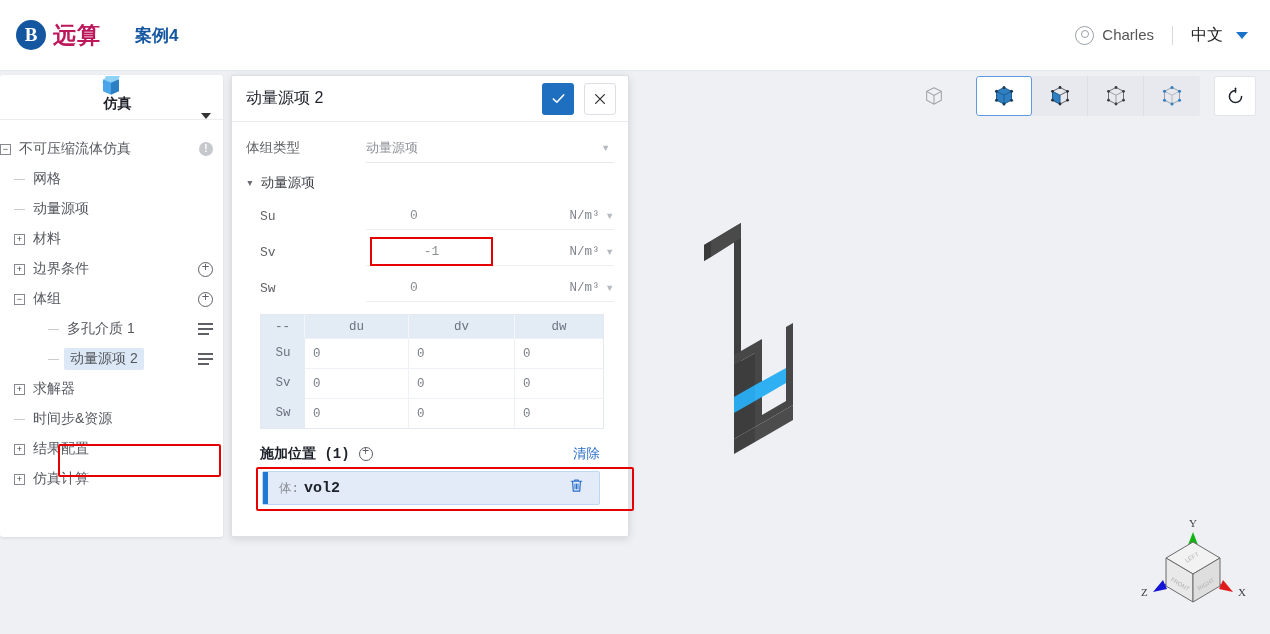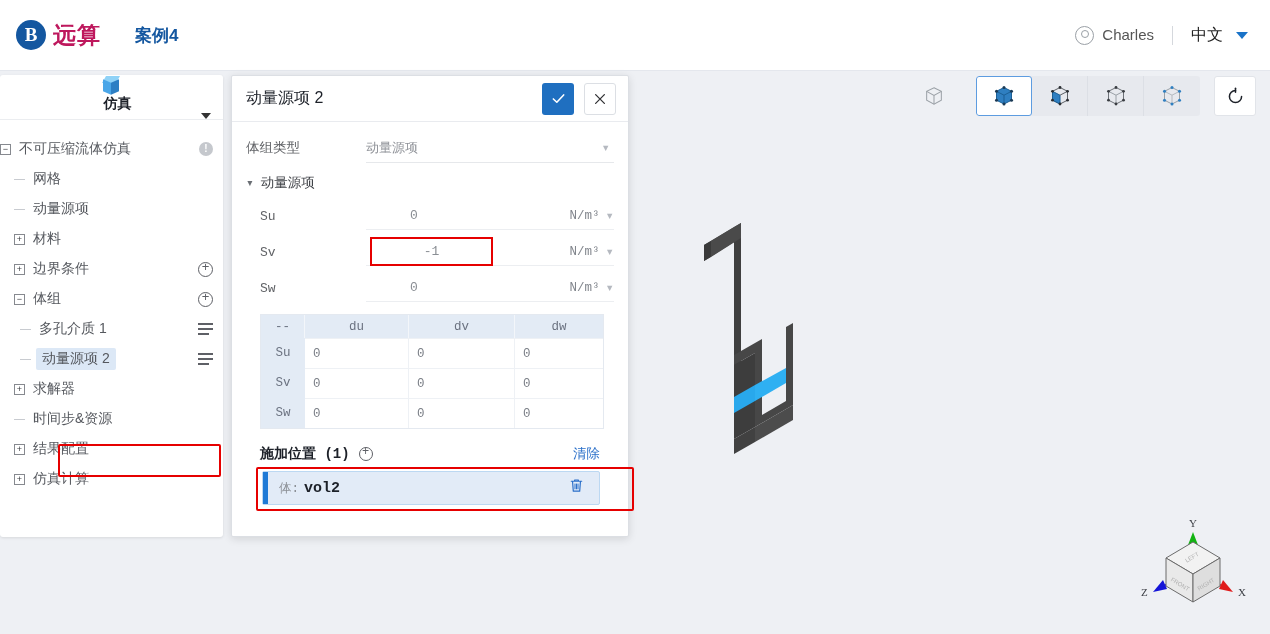--- a/index.html
+++ b/index.html
@@ -50,21 +50,21 @@
   .sb-head-title{ margin-left:12px; font-size:14px; font-weight:bold; color:#1d2129;}
   .caret-dark{ margin-left:auto; width:0;height:0;border-left:5px solid transparent;
                border-right:5px solid transparent;border-top:6px solid #333;}
   .tree{ padding:14px 0 0 0; font-size:14px; color:#55585e;}
   .tnode{ display:flex; align-items:center; height:30px; padding-right:10px; position:relative;}
   .tnode .exp{ width:11px;height:11px;border:1px solid #86898f; font-size:9px;
       line-height:9px; text-align:center; color:#3d3f44; background:#fff; flex:0 0 auto;}
   .tnode .dash{ width:11px; height:1px; background:#c8cbd0; flex:0 0 auto;}
   .tlabel{ margin-left:8px; white-space:nowrap;}
   .lvl1{ padding-left:14px; }
-  .lvl2{ padding-left:20px; }
+  .lvl2{ padding-left:20px;margin-left:28px; }
   .warn-ico{ margin-left:auto; width:14px;height:14px;border-radius:50%;background:#c5c8cd;
      color:#fff;font-size:10px;font-weight:bold;line-height:14px;text-align:center;}
   .plus-ico{ margin-left:auto; width:15px;height:15px;border-radius:50%;border:1.3px solid #5e6066;
      color:#5e6066; font-size:12px; line-height:12px; text-align:center; position:relative;}
   .plus-ico::after{content:"+";position:absolute;left:0;right:0;top:-2px;font-size:13px;}
   .list-ico{ margin-left:auto; width:15px;height:12px; display:flex;flex-direction:column;
      justify-content:space-between;}
   .list-ico i{ display:block; height:2px; background:#5e6066;}
   .list-ico i:nth-child(1){width:15px;}
   .list-ico i:nth-child(2){width:15px;}

